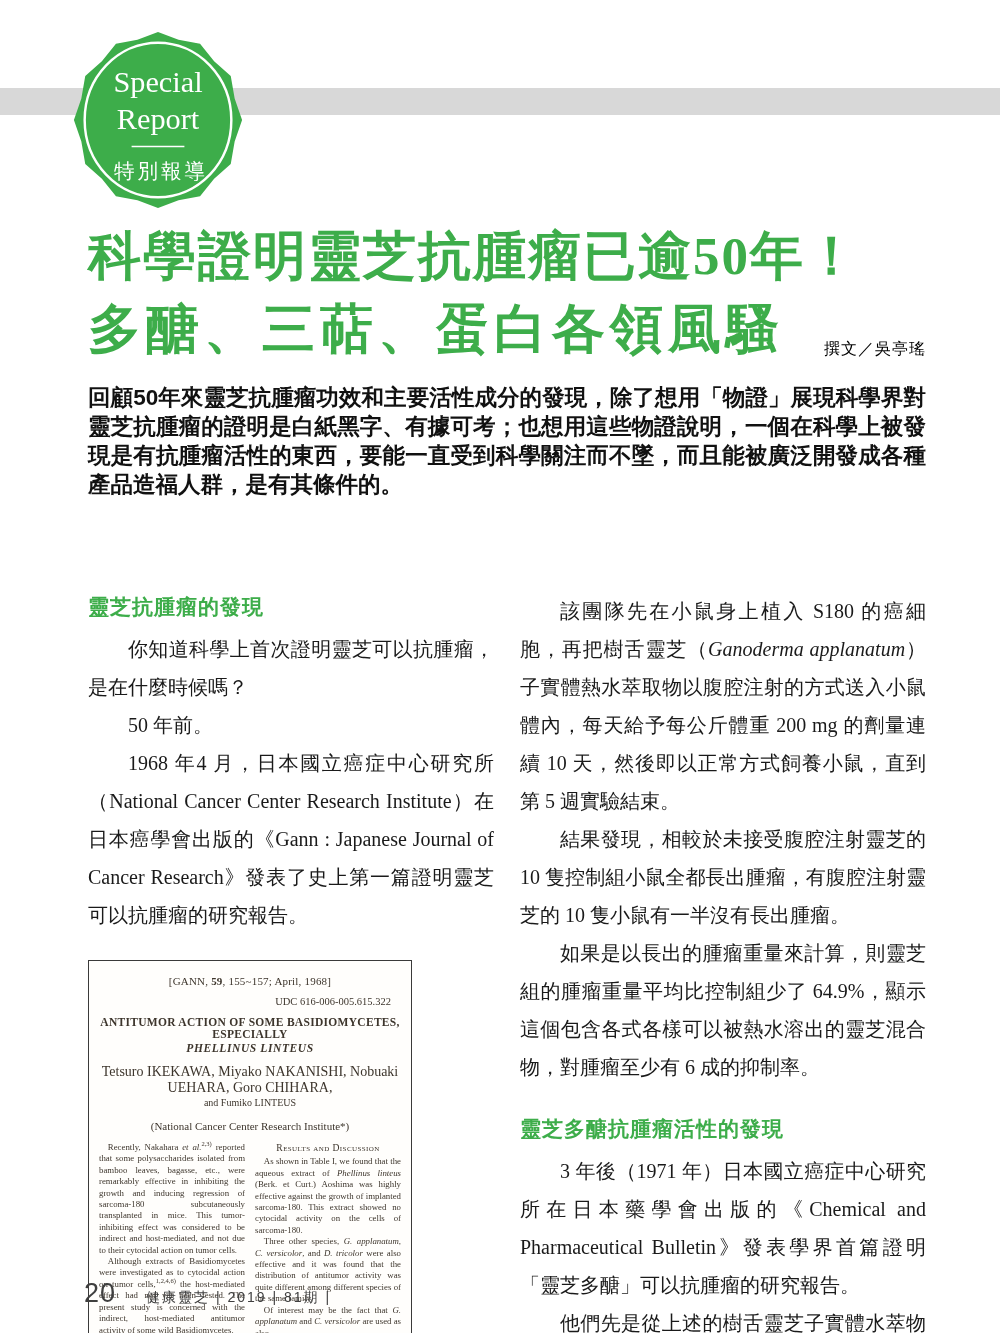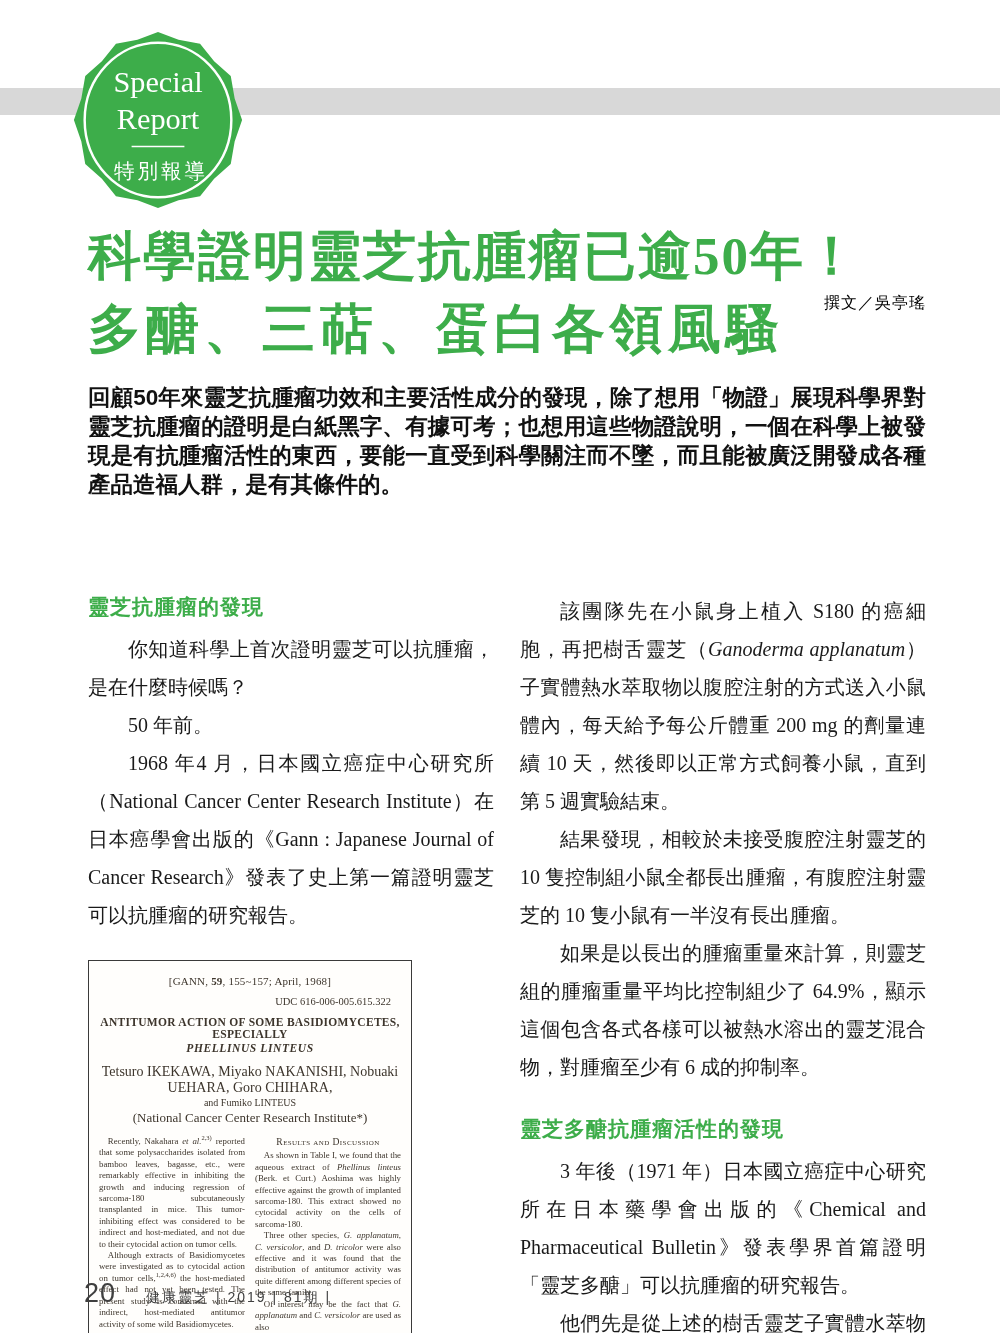--- a/index.html
+++ b/index.html
@@ -11,21 +11,21 @@
     position:relative;width:1000px;height:1333px;background:#fff;overflow:hidden;
     font-family:"Liberation Serif","DejaVu Serif",serif;color:var(--ink);
   }
   .gray-band{position:absolute;top:88px;left:0;width:100%;height:27px;background:var(--band);}
   .badge{position:absolute;top:26px;left:70px;width:176px;height:188px;}
   .badge text{fill:#fff;font-family:"Liberation Serif",serif;}
   .badge .en{font-size:31px;}
   .badge .cn{font-size:21px;letter-spacing:3px;}
   .content{position:absolute;left:88px;top:220px;width:838px;}
   .title{color:var(--green);font-weight:bold;font-size:53px;line-height:73px;letter-spacing:2px;}
-  .title-row2{display:flex;align-items:flex-start;gap:35px;}
+  .title-row2{display:flex;align-items:flex-end;gap:35px;}
   .title-line2{color:var(--green);font-weight:bold;font-size:53px;line-height:73px;letter-spacing:5px;}
   .byline{margin-left:auto;font-size:16px;color:#000000;letter-spacing:1px;padding-bottom:6px;white-space:nowrap;}
   .intro{
     margin-top:17px;font-family:"Liberation Sans","DejaVu Sans",sans-serif;
     font-weight:bold;font-size:22.5px;line-height:29px;text-align:justify;color:#111;
   }
   .columns{display:flex;gap:26px;margin-top:93px;}
   .col{width:406px;font-size:20px;line-height:38px;text-align:justify;}
   .col h3{color:var(--green);font-size:21px;line-height:30px;font-weight:bold;letter-spacing:1px;margin-bottom:8px;}
   .col p{text-indent:2em;}
@@ -36,21 +36,21 @@
     margin-top:26px;border:1.5px solid #3a3a3a;background:#fffefc;color:var(--scan_ink);
     padding:14px 10px 10px 10px;width:324px;font-family:"Liberation Serif",serif;
     text-align:left;line-height:normal;
   }
   .fig-cite{text-align:center;font-size:11px;letter-spacing:.2px;}
   .fig-udc{text-align:right;font-size:10.5px;margin-top:9px;padding-right:10px;}
   .fig-title{text-align:center;font-size:11.5px;font-weight:bold;letter-spacing:.3px;margin-top:9px;}
   .fig-title2{text-align:center;font-size:11.5px;font-weight:bold;font-style:italic;letter-spacing:.6px;margin-top:2px;}
   .fig-authors{text-align:center;font-size:14px;margin-top:10px;}
   .fig-authors2{text-align:center;font-size:10px;margin-top:1px;}
-  .fig-affil{text-align:center;font-size:13px;margin-top:2px;}
+  .fig-affil{text-align:center;font-size:11px;margin-top:12px;}
   .fig-cols{display:flex;gap:10px;margin-top:10px;}
   .fig-col{width:50%;font-size:8.8px;line-height:11.4px;text-align:justify;}
   .fig-col p{text-indent:1em;margin:0;}
   .fig-col .rhead{text-align:center;font-variant:small-caps;font-size:9.6px;text-indent:0;margin-bottom:3px;letter-spacing:.4px;}
   .fig-col i{font-style:italic;}
   .fig-col sup{font-size:6.5px;vertical-align:super;line-height:0;}
   .caption{
     margin-top:10px;font-family:"Liberation Sans","DejaVu Sans",sans-serif;
     font-size:17px;font-weight:600;letter-spacing:.5px;color:#1c1c1c;text-align:left;line-height:24px;
   }

